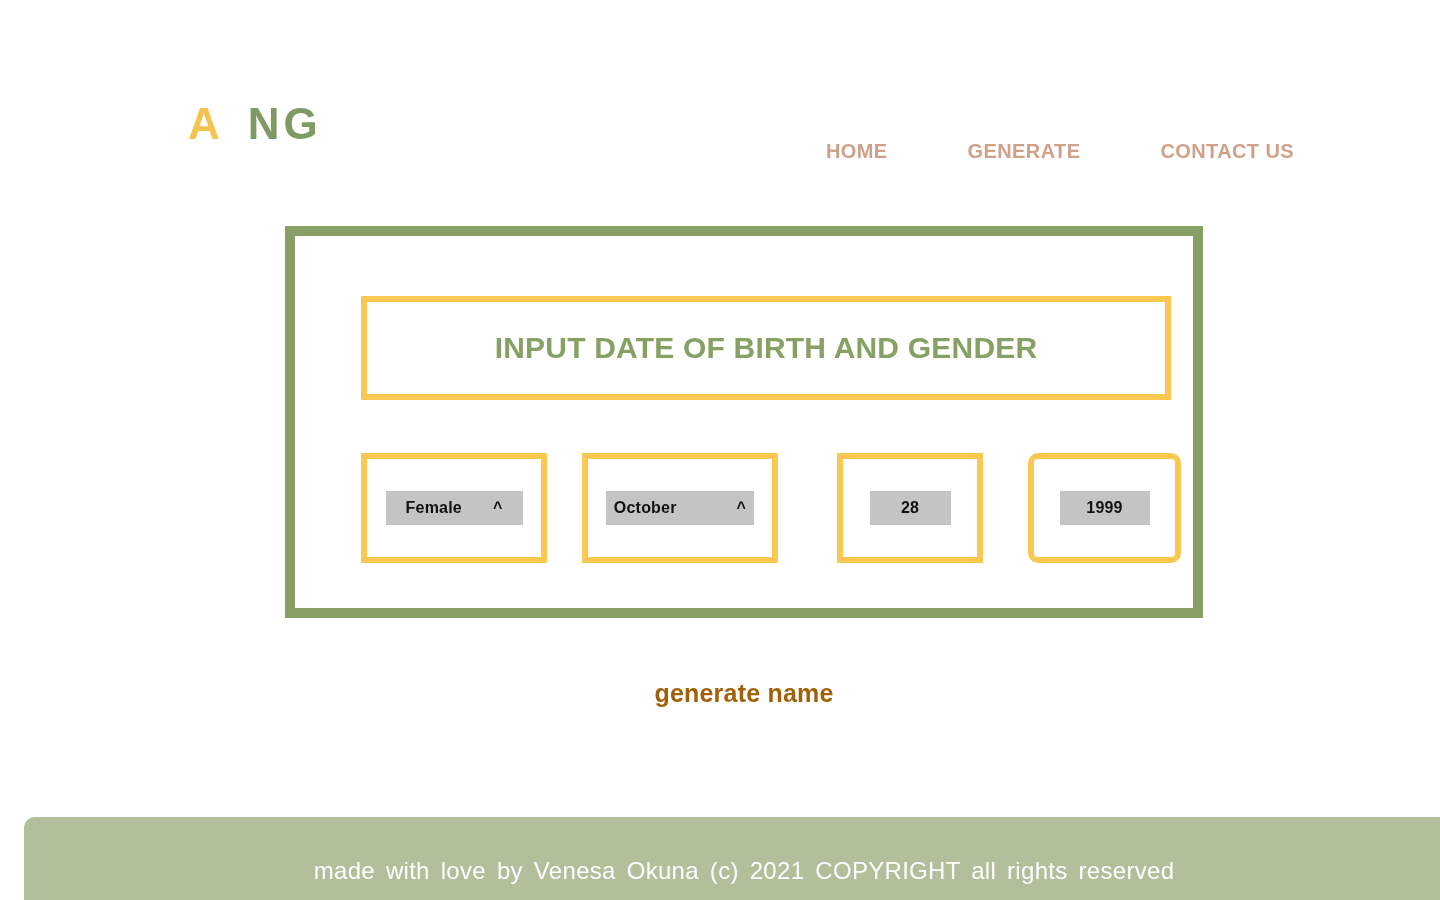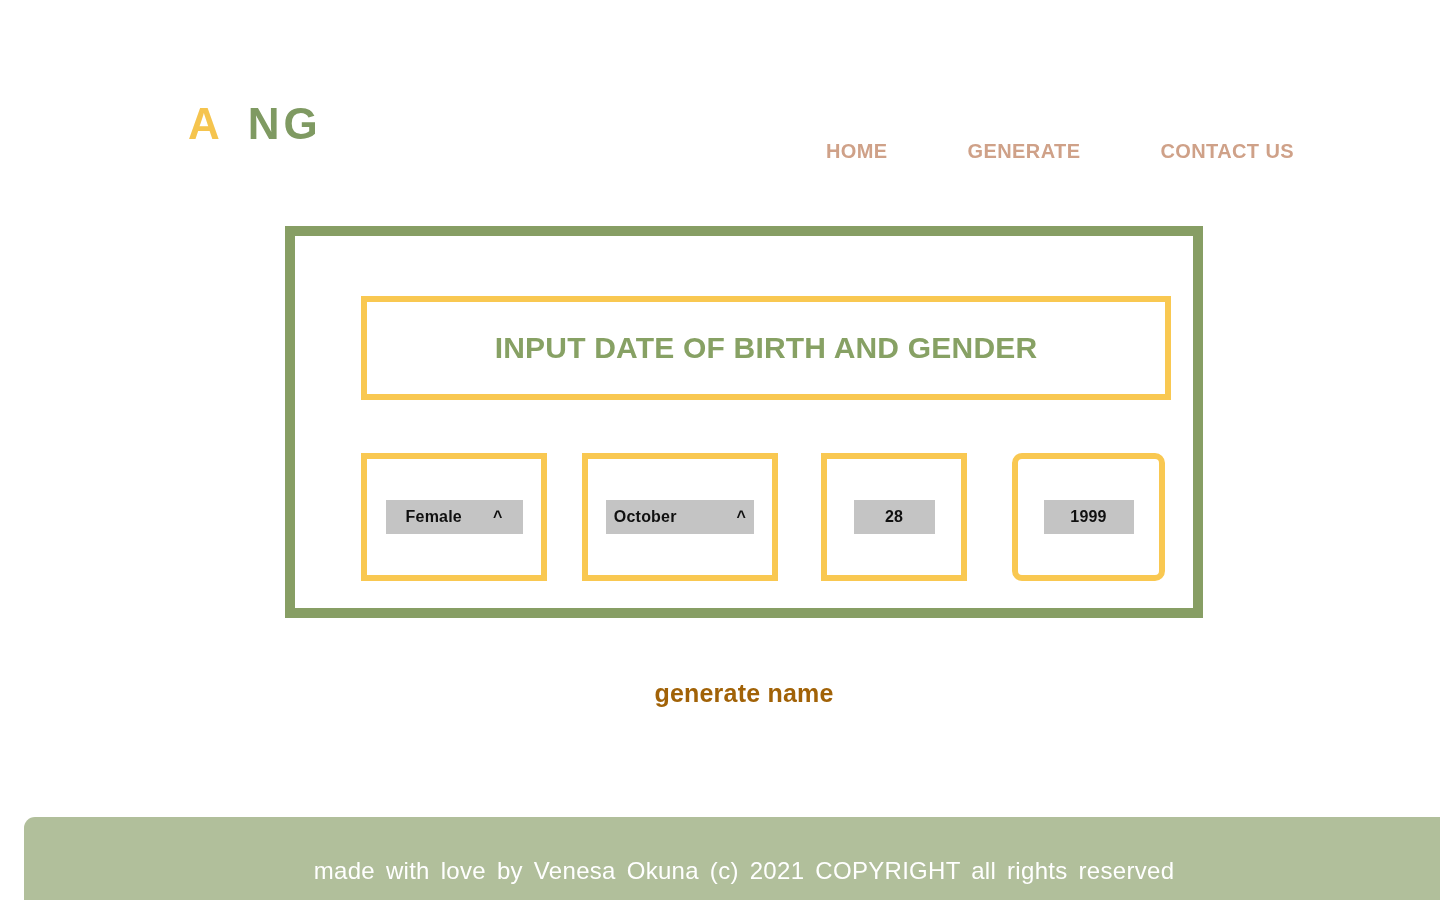--- a/index.html
+++ b/index.html
@@ -95,31 +95,31 @@
     position: absolute;
     left: 54px;
     top: 205px;
     width: 810px;
     height: 118px;
     display: flex;
     align-items: flex-start;
   }
 
   .field-box {
-    height: 128px;
+    height: 110px;
     border: 6px solid #f9c851;
     background: #ffffff;
     display: flex;
     align-items: center;
     justify-content: center;
     flex: none;
   }
   .field-box.gender  { width: 186px; margin-right: 35px; }
   .field-box.month   { width: 196px; margin-right: 43px; }
-  .field-box.day     { width: 146px; margin-right: 45px; }
+  .field-box.day     { width: 146px; margin-right: 45px; margin-left: 16px; }
   .field-box.year    { width: 153px; border-radius: 10px; }
 
   .control {
     background: #c4c4c4;
     color: #101010;
     font-size: 16px;
     font-weight: bold;
     border: none;
     outline: none;
     display: flex;

